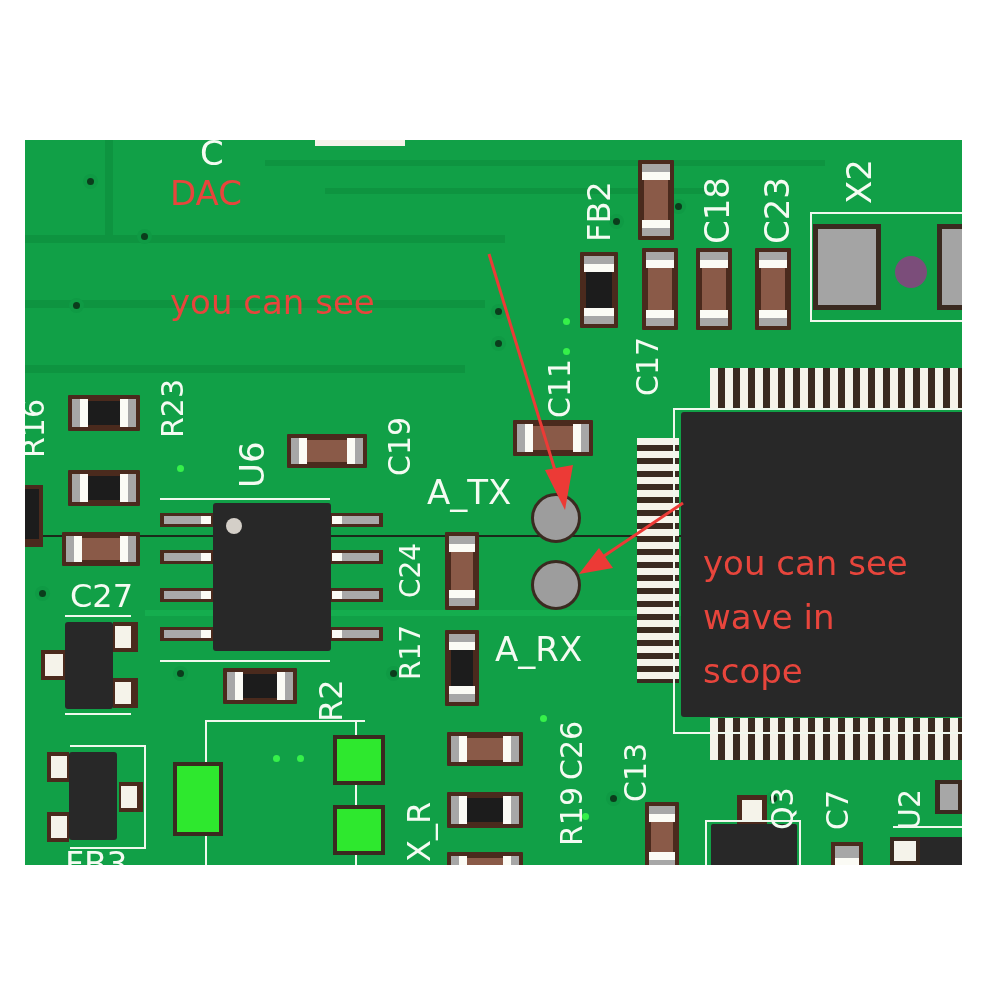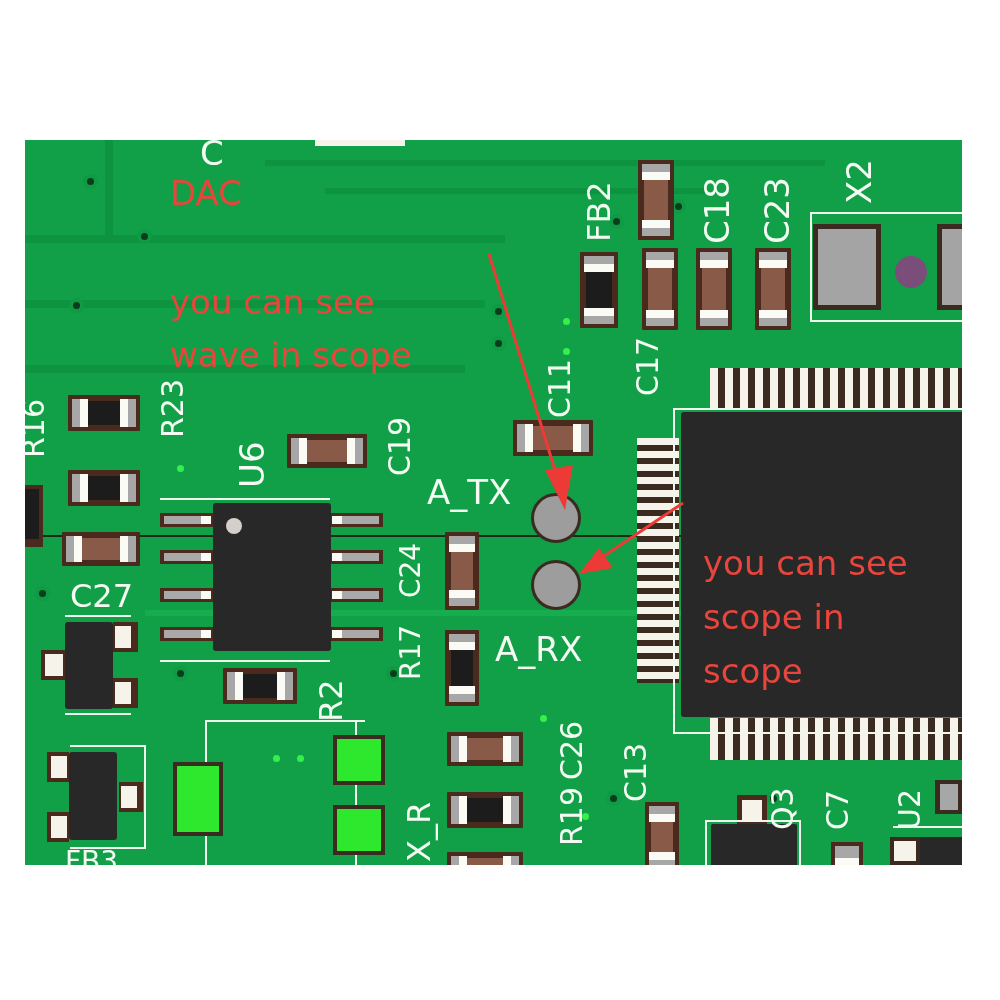--- a/index.html
+++ b/index.html
@@ -77,21 +77,20 @@
   <div class="dot" style="left:248px;top:615px;"></div>
   <div class="dot" style="left:272px;top:615px;"></div>
   <div class="dot" style="left:515px;top:575px;"></div>
   <div class="dot" style="left:557px;top:673px;"></div>
 
   <div class="silk" style="left:175px;top:-4px;font-size:34px;">C</div>
   <div class="abs" style="left:290px;top:0;width:90px;height:6px;background:#f5f3ea;"></div>
 
   <div class="note" style="left:145px;top:36px;font-size:34px;">DAC</div>
   <div class="note" style="left:145px;top:145px;font-size:34px;">you can see</div>
-  <div class="note" style="left:145px;top:198px;font-size:34px;">wave in scope</div>
 
   <div class="smd-v" style="left:613px;top:20px;width:36px;height:80px;">
     <div class="pad t"></div>
       <div class="body cap"></div>
       <div class="pad b"></div>
   </div>
   <div class="smd-v" style="left:555px;top:112px;width:38px;height:76px;">
     <div class="pad t"></div>
       <div class="body res"></div>
       <div class="pad b"></div>
@@ -134,21 +133,21 @@
   </div>
   <div class="silk vert" style="left:520px;top:278px;font-size:30px;">C11</div>
 
   <div class="qfp-pins-top" style="left:685px;top:228px;width:252px;"></div>
   <div class="qfp-pins-top" style="left:685px;top:578px;width:252px;"></div>
   <div class="qfp-pins-left" style="left:612px;top:298px;height:245px;"></div>
   <div class="outline" style="left:648px;top:268px;width:300px;height:322px;border-right:none;"></div>
   <div class="ic" style="left:656px;top:272px;width:290px;height:305px;"></div>
 
   <div class="note" style="left:678px;top:406px;font-size:34px;">you can see</div>
-  <div class="note" style="left:678px;top:460px;font-size:34px;">scope in</div>
+  <div class="note" style="left:678px;top:460px;font-size:34px;">wave in</div>
   <div class="note" style="left:678px;top:514px;font-size:34px;">scope</div>
 
   <div class="smd-h" style="left:43px;top:255px;width:72px;height:36px;">
     <div class="pad l"></div>
       <div class="body res"></div>
       <div class="pad r"></div>
   </div>
   <div class="smd-h" style="left:43px;top:330px;width:72px;height:36px;">
     <div class="pad l"></div>
       <div class="body res"></div>
@@ -182,21 +181,21 @@
   <div class="ic" style="left:44px;top:612px;width:48px;height:88px;"></div>
   <div class="abs" style="left:22px;top:612px;width:22px;height:30px;background:#4a2a1d;">
       <div style="position:absolute;left:4px;top:4px;width:16px;height:22px;background:#f5f3ea;"></div>
     </div>
   <div class="abs" style="left:22px;top:672px;width:22px;height:30px;background:#4a2a1d;">
       <div style="position:absolute;left:4px;top:4px;width:16px;height:22px;background:#f5f3ea;"></div>
     </div>
   <div class="abs" style="left:94px;top:642px;width:24px;height:30px;background:#4a2a1d;">
       <div style="position:absolute;left:2px;top:4px;width:16px;height:22px;background:#f5f3ea;"></div>
     </div>
-  <div class="silk" style="left:40px;top:708px;font-size:28px;text-decoration:underline;">FB3</div>
+  <div class="silk" style="left:40px;top:708px;font-size:33px;text-decoration:underline;">FB3</div>
 
   <div class="outline" style="left:135px;top:358px;width:170px;height:160px;border-left:none;border-right:none;"></div>
   <div class="pin-h l" style="left:135px;top:373px;width:55px;"></div>
   <div class="pin-h l" style="left:135px;top:410px;width:55px;"></div>
   <div class="pin-h l" style="left:135px;top:448px;width:55px;"></div>
   <div class="pin-h l" style="left:135px;top:487px;width:55px;"></div>
   <div class="pin-h r" style="left:303px;top:373px;width:55px;"></div>
   <div class="pin-h r" style="left:303px;top:410px;width:55px;"></div>
   <div class="pin-h r" style="left:303px;top:448px;width:55px;"></div>
   <div class="pin-h r" style="left:303px;top:487px;width:55px;"></div>

